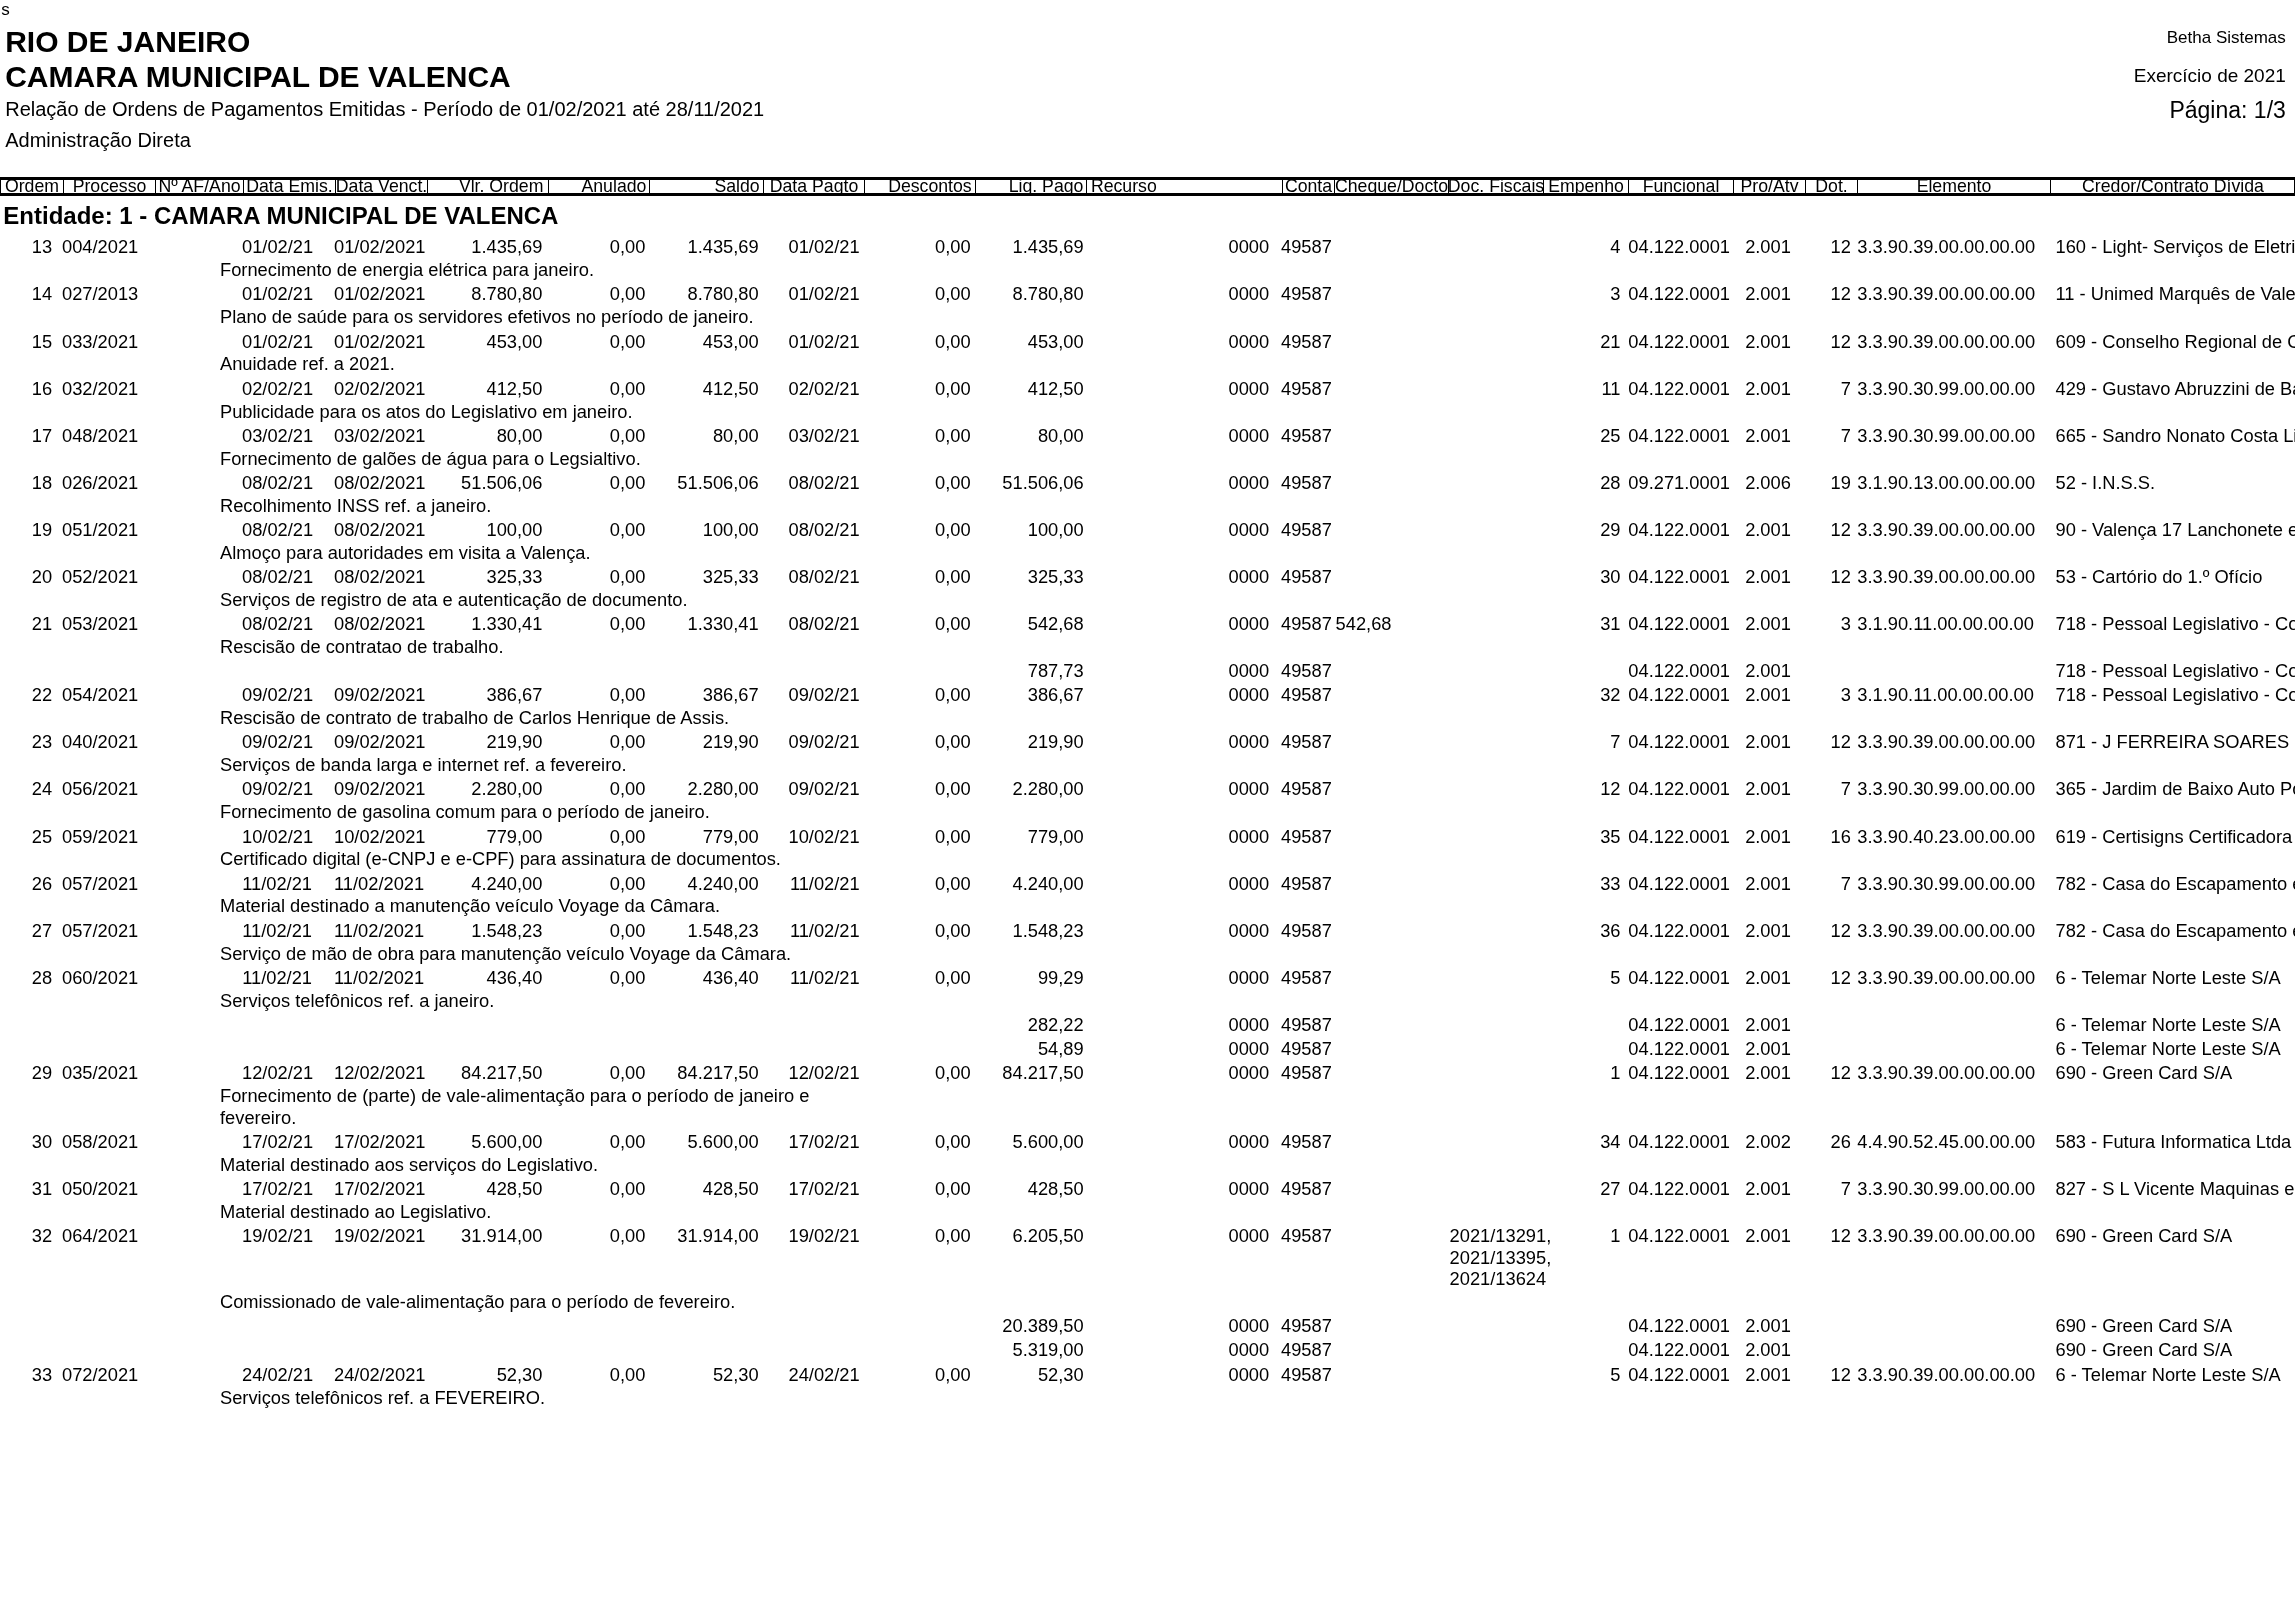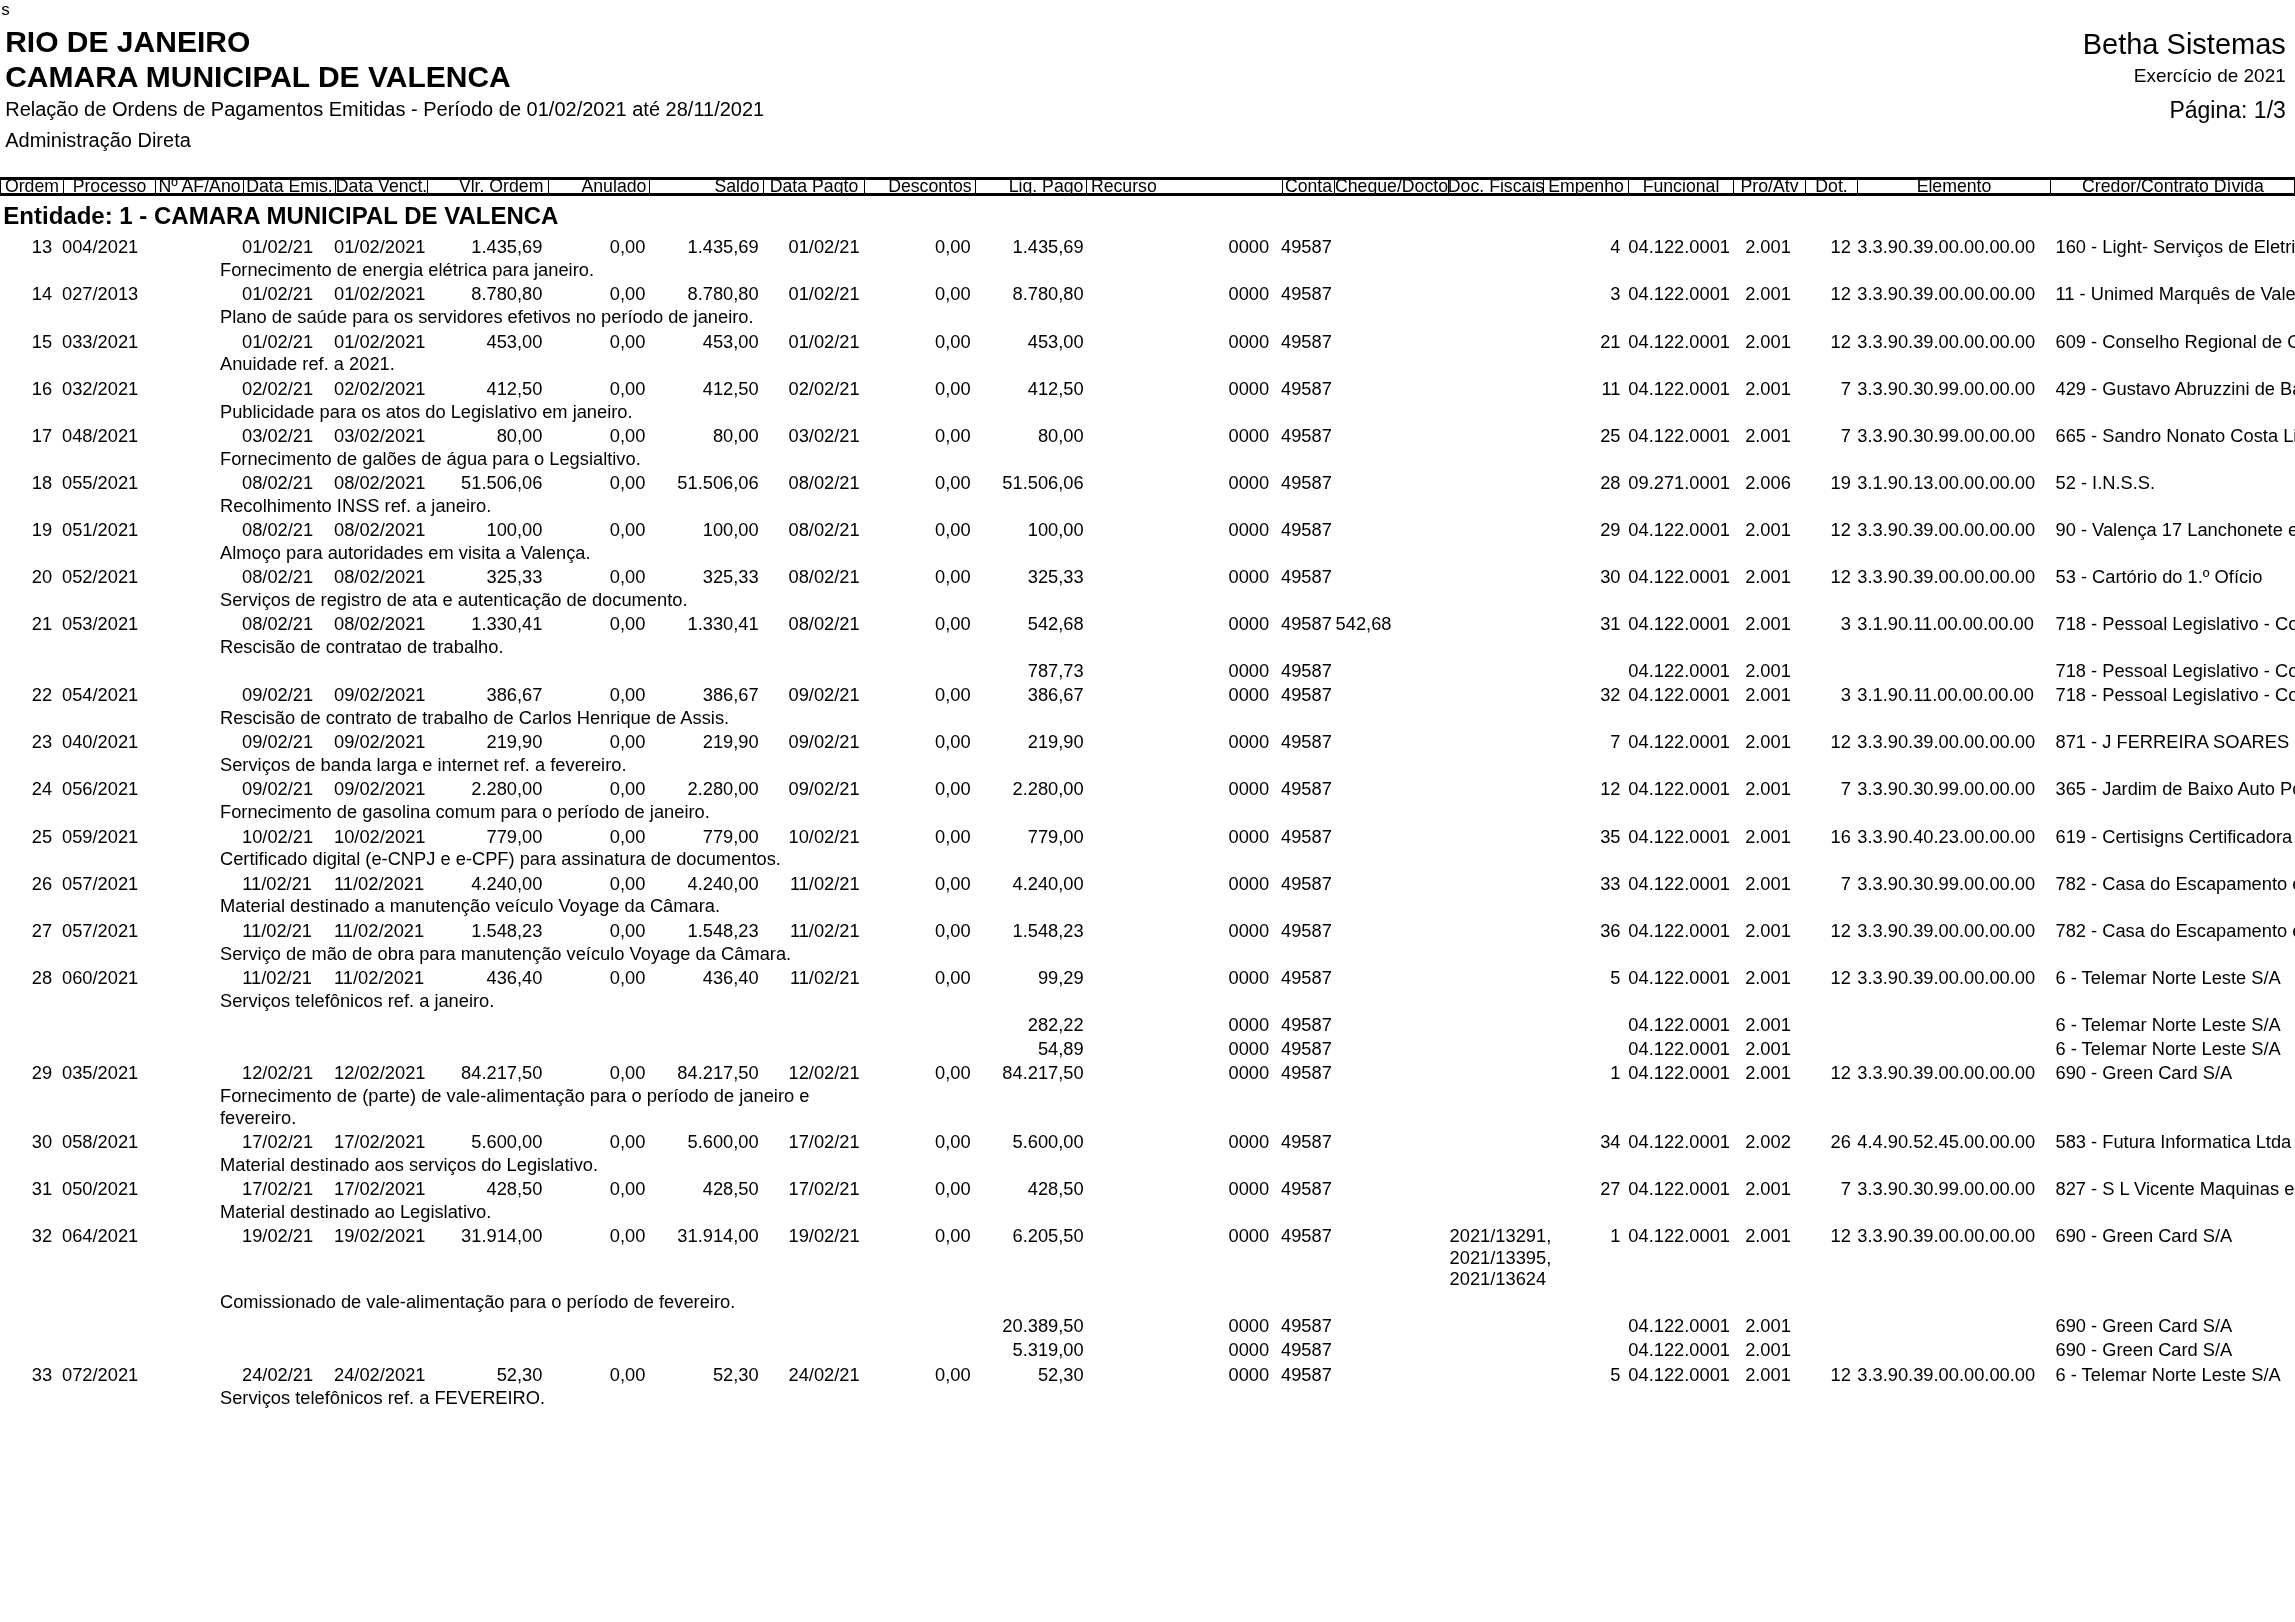--- a/index.html
+++ b/index.html
@@ -11,21 +11,21 @@
     font-family:"Liberation Sans","DejaVu Sans",sans-serif;
     overflow:hidden;
   }
   
   .top{position:relative;height:177px;}
   .stray{position:absolute;left:1.3px;top:0px;font-size:17px;}
   .org-state{position:absolute;left:5.2px;top:25px;font-size:30px;font-weight:bold;}
   .org-name{position:absolute;left:5.2px;top:60px;font-size:30px;font-weight:bold;}
   .report-title{position:absolute;left:5.2px;top:98px;font-size:20px;}
   .report-scope{position:absolute;left:5.2px;top:129px;font-size:20px;}
-  .vendor{position:absolute;right:9.2px;top:27.5px;font-size:29px;}
+  .vendor{position:absolute;right:9.2px;top:27.5px;font-size:17px;}
   .exercise{position:absolute;right:9.2px;top:65px;font-size:19px;}
   .pageno{position:absolute;right:9.2px;top:97px;font-size:23px;}
 
   
   .cols{
     display:grid;
     grid-template-columns:62px 92px 88px 92px 92px 121px 101px 114px 101px 111px 111px 196px 52px 114px 95px 85px 105px 72px 52px 193px 245px;
   }
   
   .thead{
@@ -261,21 +261,21 @@
     <div class="cell c-proatv">2.001</div>
     <div class="cell c-dot">7</div>
     <div class="cell c-elemento">3.3.90.30.99.00.00.00</div>
     <div class="cell c-credor">665 - Sandro Nonato
 Costa Lima</div>
     <div class="desc-row">Fornecimento de galões de água para o Legsialtivo.</div>
   </div>
 
   <div class="cols record">
     <div class="cell c-ordem">18</div>
-    <div class="cell c-processo">055/2021</div>
+    <div class="cell c-processo">026/2021</div>
     <div class="cell c-af"></div>
     <div class="cell c-emis">08/02/21</div>
     <div class="cell c-venct">08/02/2021</div>
     <div class="cell c-vlr">51.506,06</div>
     <div class="cell c-anulado">0,00</div>
     <div class="cell c-saldo">51.506,06</div>
     <div class="cell c-pagto">08/02/21</div>
     <div class="cell c-descontos">0,00</div>
     <div class="cell c-liq">51.506,06</div>
     <div class="cell c-recurso">0000</div>

